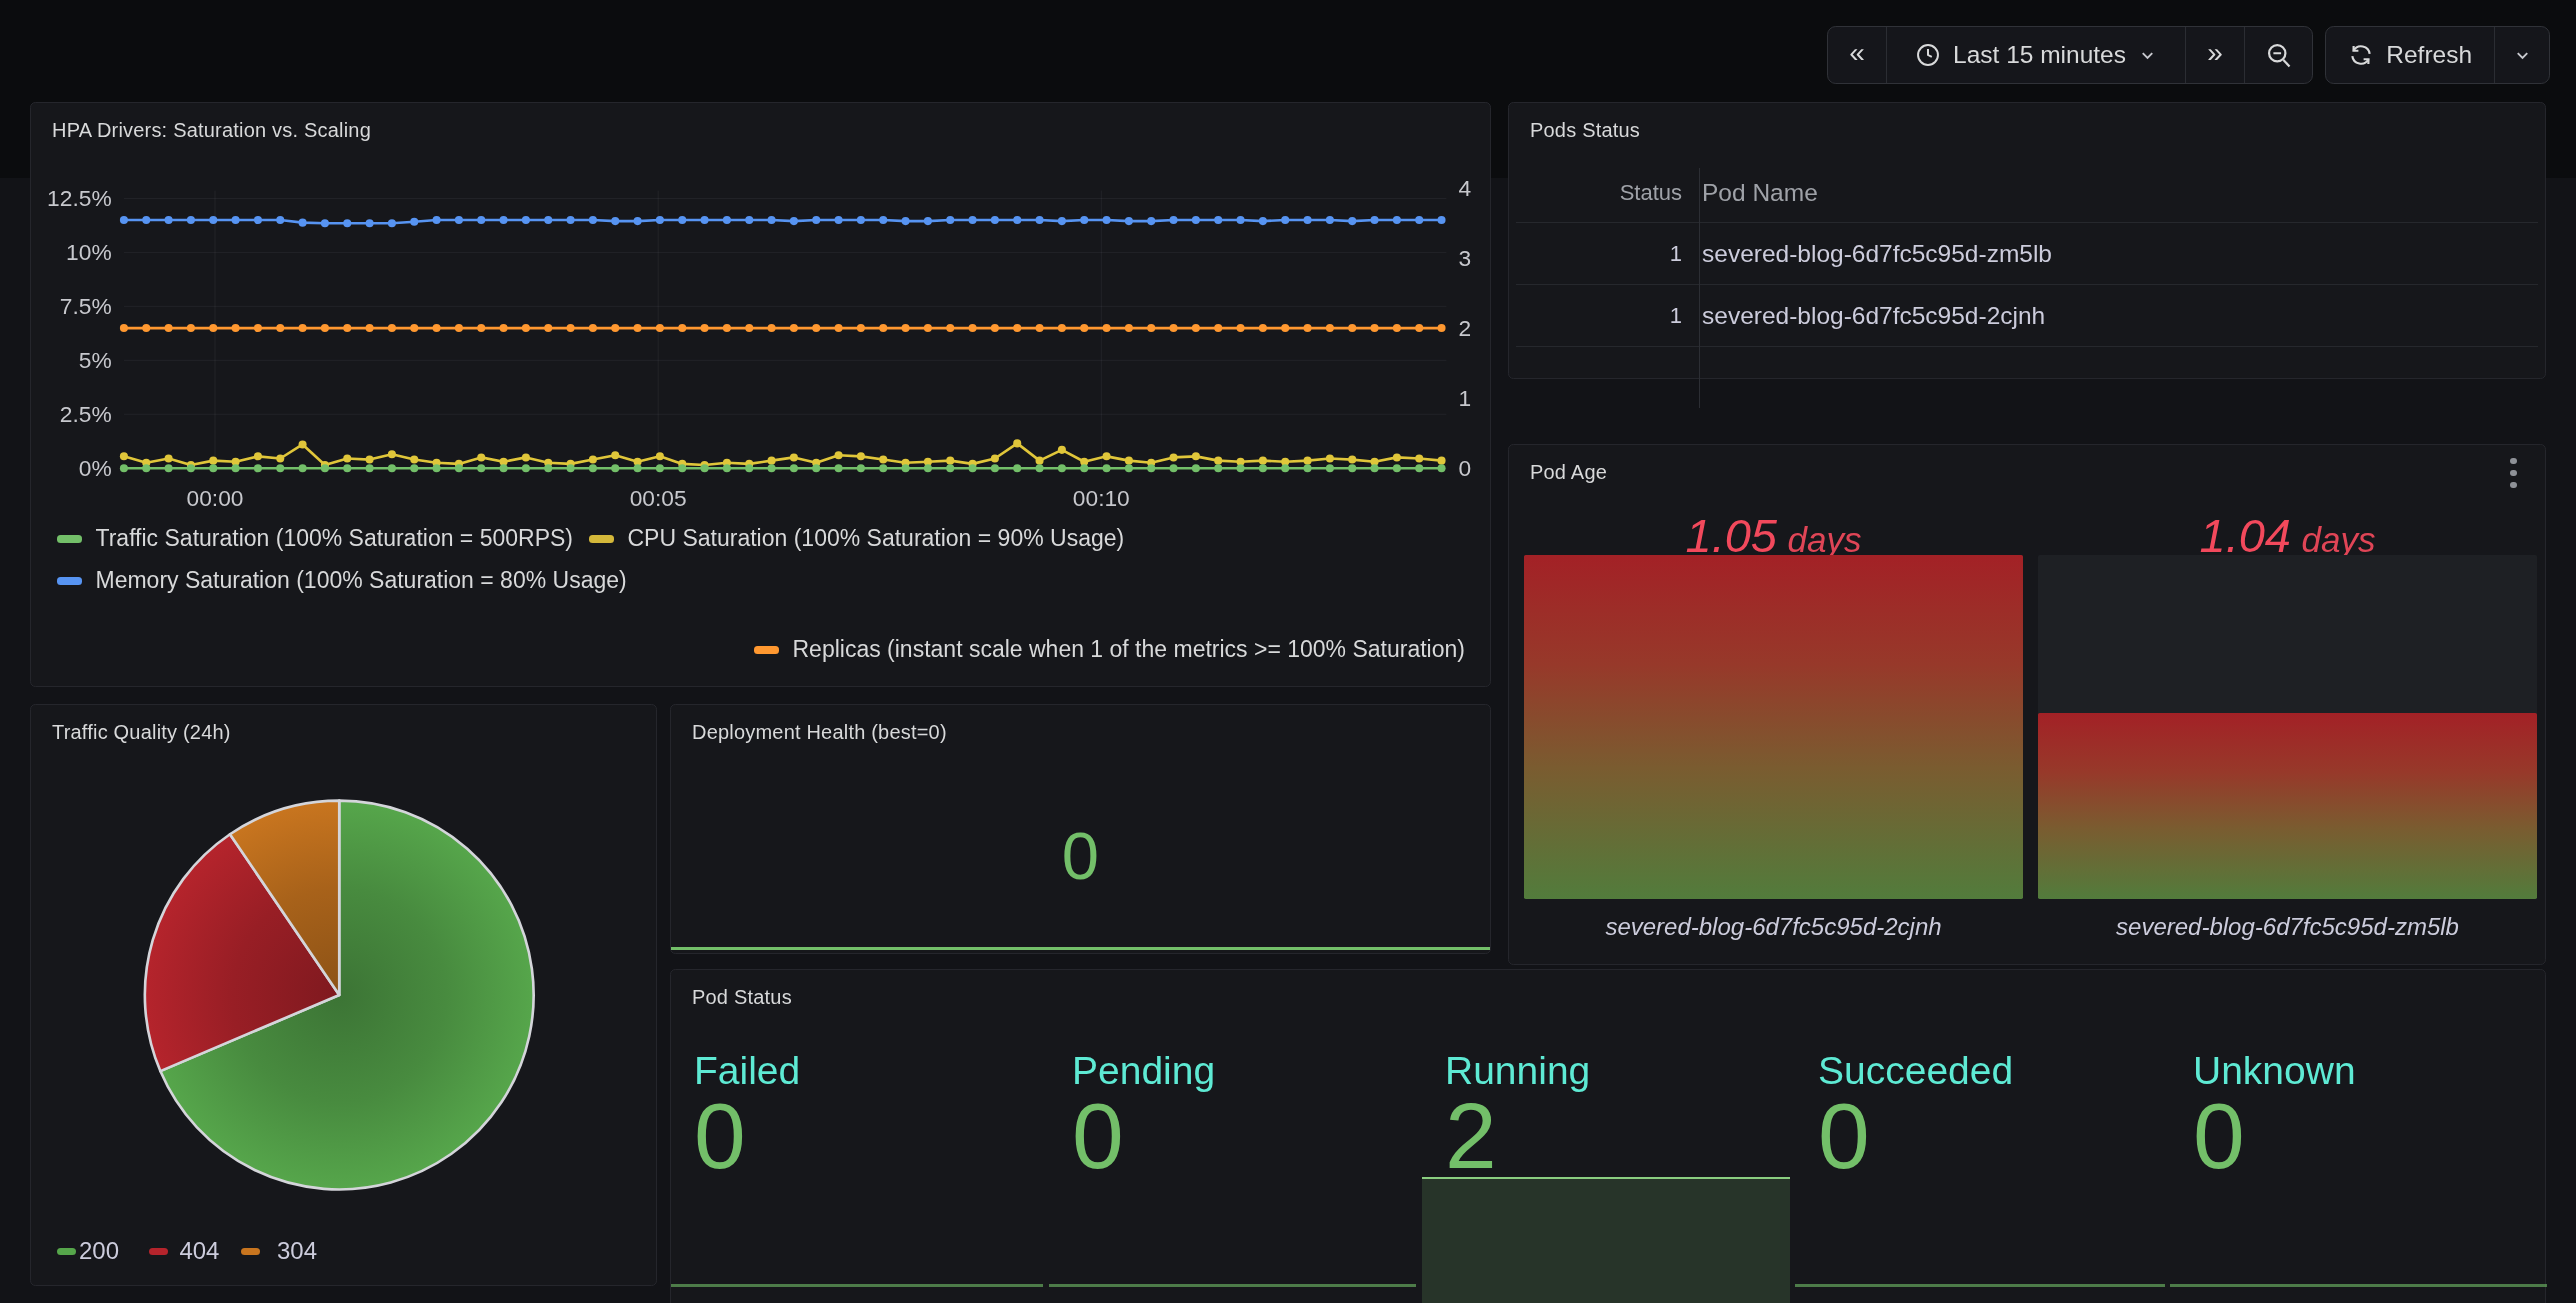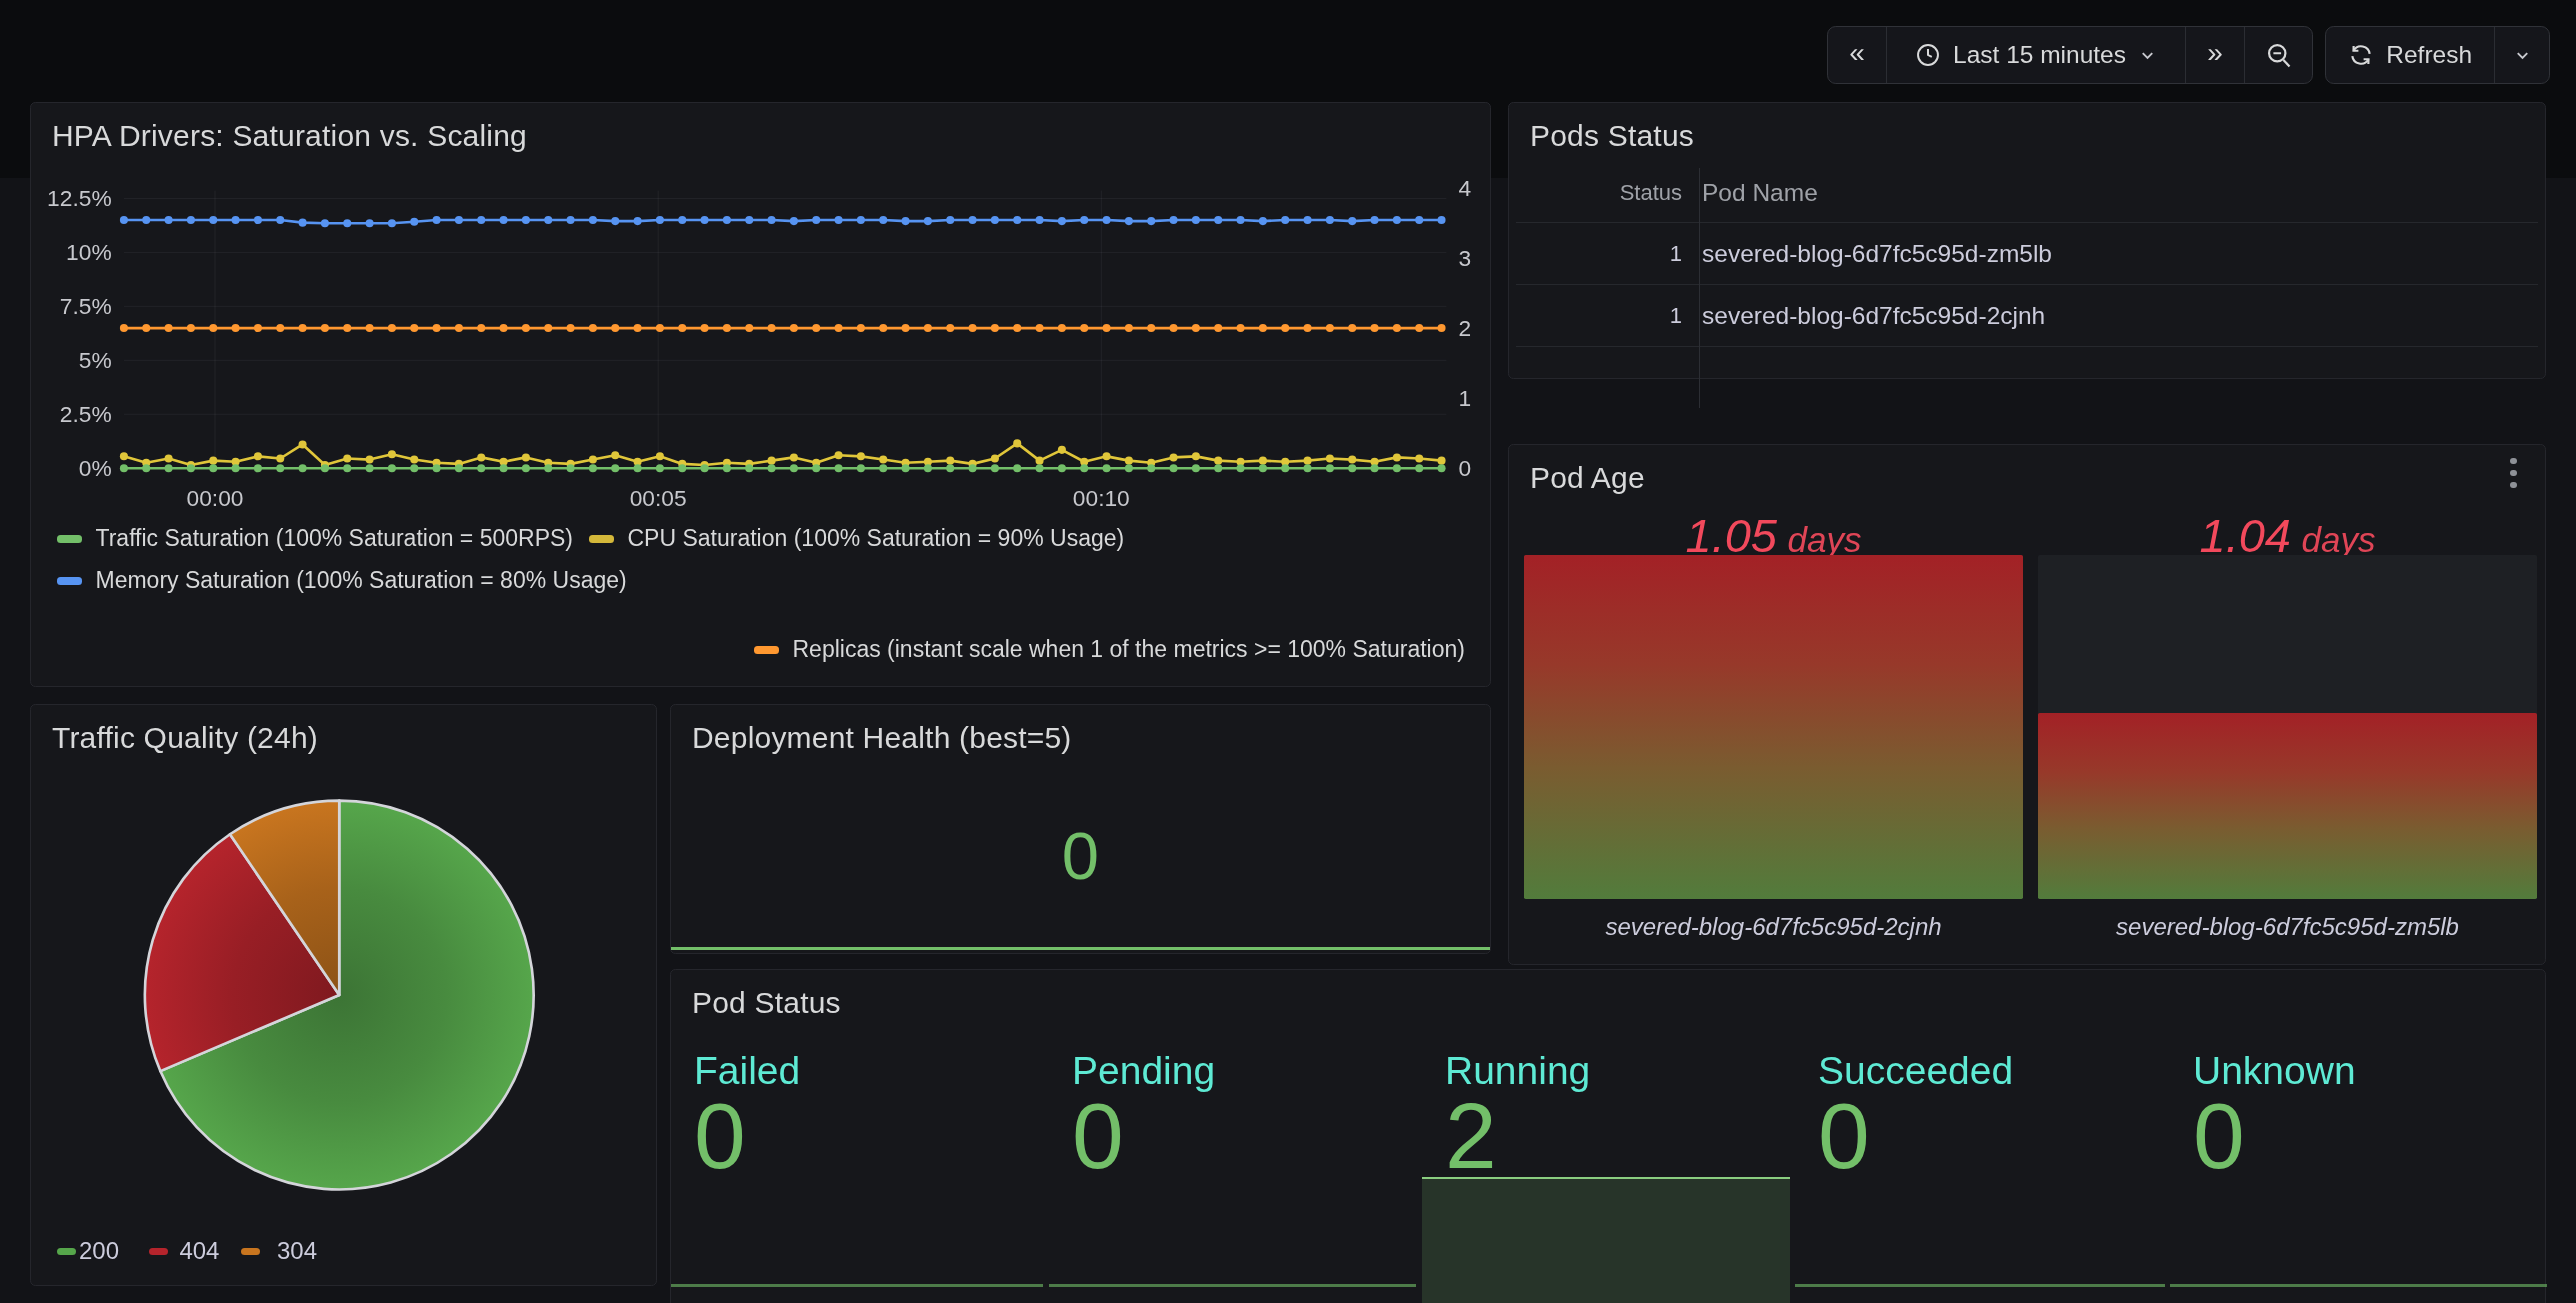--- a/index.html
+++ b/index.html
@@ -1,20 +1,20 @@
 <!DOCTYPE html>
 <html style="font-size:14px"><head>
 <meta charset="utf-8">
 <style>
   html,body{margin:0;padding:0;background:#121317;width:2576px;height:1304px;overflow:hidden;
     font-family:"Liberation Sans",sans-serif;-webkit-font-smoothing:antialiased;}
   #stage{position:absolute;inset:0;width:2576px;height:1304px;background:#121317;}
   #header-band{position:absolute;left:0;top:0;width:2576px;height:178px;background:#0b0c0e;}
   .panel{position:absolute;background:#16171b;border:0.9px solid #25262c;border-radius:5.3px;box-sizing:border-box;}
-  .panel-title{position:absolute;left:21px;top:16px;font-size:30px;font-weight:500;color:#d8d9da;letter-spacing:0.2px;white-space:nowrap;}
+  .panel-title{position:absolute;left:21px;top:16px;font-size:20px;font-weight:500;color:#d8d9da;letter-spacing:0.2px;white-space:nowrap;}
   
   .tb-group{position:absolute;top:26px;height:56px;display:flex;align-items:stretch;background:#15161b;
     border:0.9px solid #303238;border-radius:8.8px;color:#d8d9da;overflow:hidden;}
   .tb-seg{display:flex;align-items:center;justify-content:center;gap:12.3px;padding:0 17.5px;cursor:pointer;}
   .tb-seg + .tb-seg{border-left:0.9px solid #2b2d33;}
   .tb-arrow{font-size:28px;line-height:1;padding-bottom:3.5px;}
   .tb-text{font-size:24.5px;white-space:nowrap;}
   .icon-svg{display:block;}
   
   #hpa-svg{position:absolute;left:0;top:0;}
@@ -475,21 +475,21 @@
           <span class="legend-label" style="font-size:24px;color:#ccccdc;">404</span>
         </div>
         <div class="legend-item" style="left: 210px; top: 532px; gap: 17px;">
           <span class="legend-swatch" style="width:19px;height:7px;background:#c8751f"></span>
           <span class="legend-label" style="font-size:24px;color:#ccccdc;">304</span>
         </div>
       </div>
   </div>
 
   <div class="panel" style="left:670px;top:704px;width:821px;height:250px;">
-    <div class="panel-title">Deployment Health (best=5)</div>
+    <div class="panel-title">Deployment Health (best=0)</div>
     <div class="big-stat-value" style="position:absolute;left:0;right:0;top:117px;text-align:center;font-size:67px;">0</div>
     <div class="dep-line"></div>
   </div>
 
   <div class="panel" style="left:670px;top:969px;width:1876px;height:398px;border-radius:5.3px 5.3px 0 0;">
     <div class="panel-title">Pod Status</div>
     <div id="pod-status-stats" style="position:absolute;left:0;top:0;right:0;bottom:0;">
         <div class="stat-cell" style="left: 0px; width: 372px;">
           <div class="stat-label" style="left:23px;top:79px;">Failed</div>
           <div class="stat-num" style="left:23px;top:120px;">0</div>

